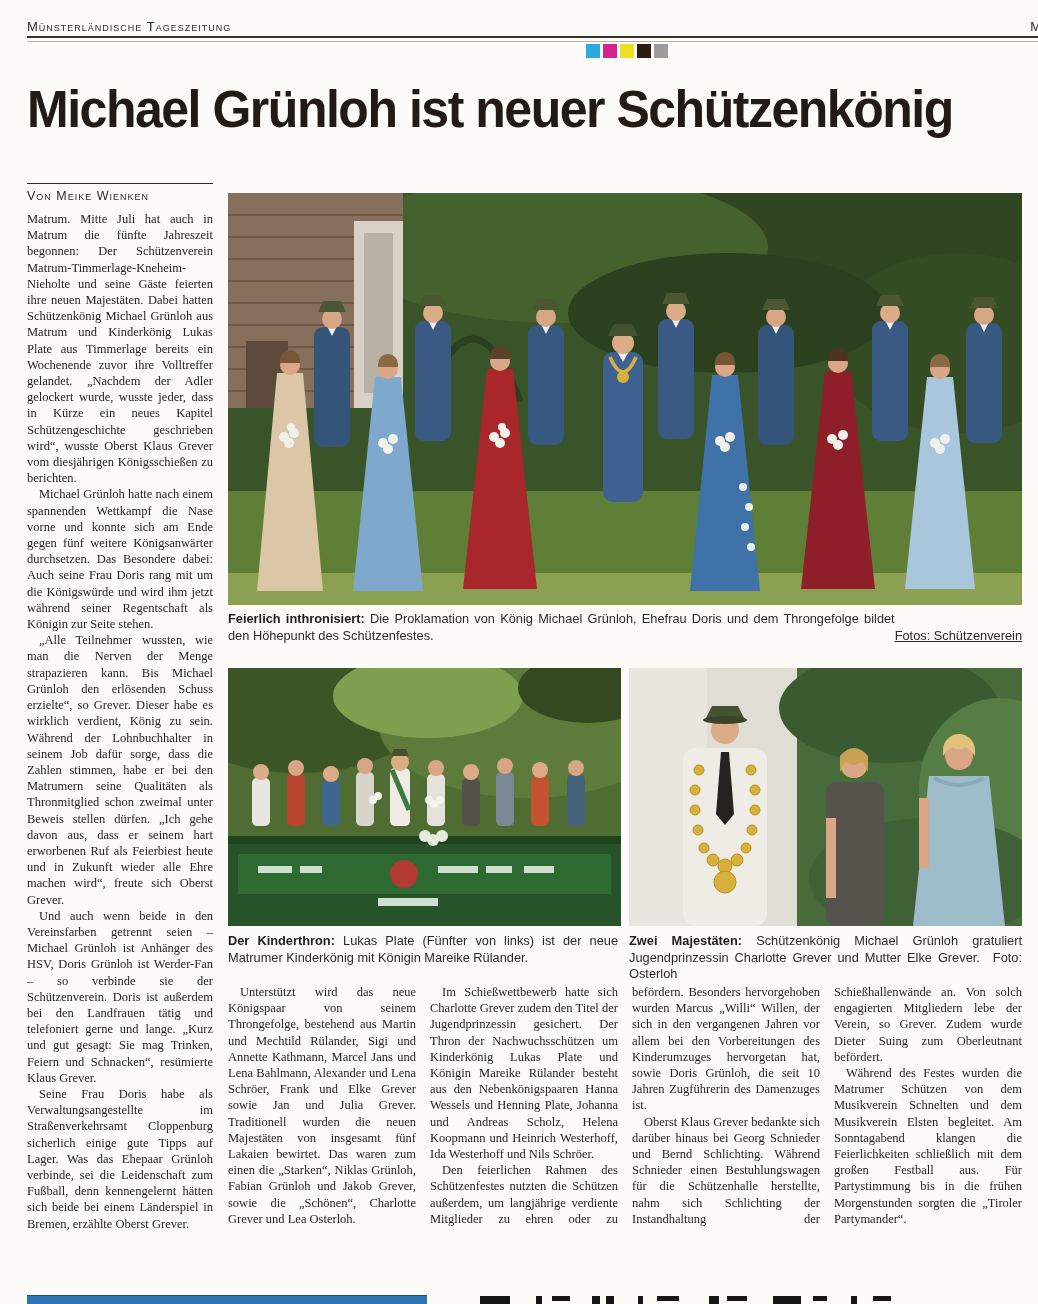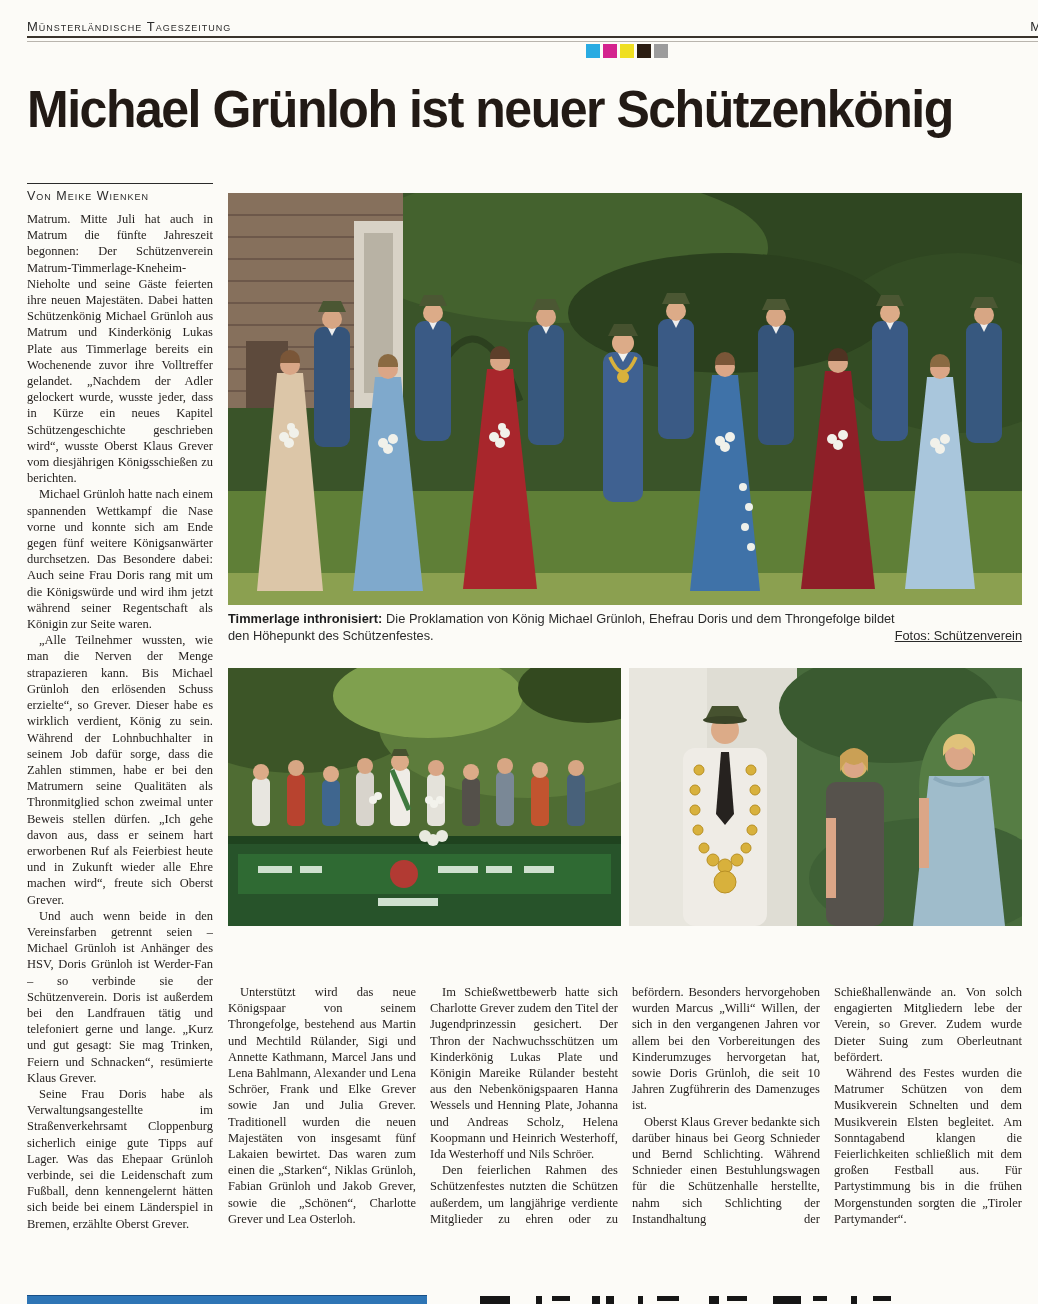--- a/index.html
+++ b/index.html
@@ -103,21 +103,21 @@
     <span style="background: rgb(43, 29, 17);"></span>
     <span style="background: rgb(156, 156, 156);"></span>
   </div>
 
   <h1 class="headline" style="margin:0">Michael Grünloh ist neuer Schützenkönig</h1>
 
   <div class="left-col">
     <div class="byline-rule"></div>
     <div class="byline">Von Meike Wienken</div>
     <p class="body-p"><span class="dateline">Matrum.</span> <span>Mitte Juli hat auch in Matrum die fünfte Jahreszeit begonnen: Der Schützenverein Matrum-Timmerlage-Kneheim-Nieholte und seine Gäste feierten ihre neuen Majestäten. Dabei hatten Schützenkönig Michael Grünloh aus Matrum und Kinderkönig Lukas Plate aus Timmerlage bereits ein Wochenende zuvor ihre Volltreffer gelandet. „Nachdem der Adler gelockert wurde, wusste jeder, dass in Kürze ein neues Kapitel Schützengeschichte geschrieben wird“, wusste Oberst Klaus Grever vom diesjährigen Königsschießen zu berichten.</span></p>
-    <p class="body-p indent">Michael Grünloh hatte nach einem spannenden Wettkampf die Nase vorne und konnte sich am Ende gegen fünf weitere Königsanwärter durchsetzen. Das Besondere dabei: Auch seine Frau Doris rang mit um die Königswürde und wird ihm jetzt während seiner Regentschaft als Königin zur Seite waren.</p>
+    <p class="body-p indent">Michael Grünloh hatte nach einem spannenden Wettkampf die Nase vorne und konnte sich am Ende gegen fünf weitere Königsanwärter durchsetzen. Das Besondere dabei: Auch seine Frau Doris rang mit um die Königswürde und wird ihm jetzt während seiner Regentschaft als Königin zur Seite stehen.</p>
     <p class="body-p indent">„Alle Teilnehmer wussten, wie man die Nerven der Menge strapazieren kann. Bis Michael Grünloh den erlösenden Schuss erzielte“, so Grever. Dieser habe es wirklich verdient, König zu sein. Während der Lohnbuchhalter in seinem Job dafür sorge, dass die Zahlen stimmen, habe er bei den Matrumern seine Qualitäten als Thronmitglied schon zweimal unter Beweis stellen dürfen. „Ich gehe davon aus, dass er seinem hart erworbenen Ruf als Feierbiest heute und in Zukunft wieder alle Ehre machen wird“, freute sich Oberst Grever.</p>
     <p class="body-p indent">Und auch wenn beide in den Vereinsfarben getrennt seien – Michael Grünloh ist Anhänger des HSV, Doris Grünloh ist Werder-Fan – so verbinde sie der Schützenverein. Doris ist außerdem bei den Landfrauen tätig und telefoniert gerne und lange. „Kurz und gut gesagt: Sie mag Trinken, Feiern und Schnacken“, resümierte Klaus Grever.</p>
     <p class="body-p indent">Seine Frau Doris habe als Verwaltungsangestellte im Straßenverkehrsamt Cloppenburg sicherlich einige gute Tipps auf Lager. Was das Ehepaar Grünloh verbinde, sei die Leidenschaft zum Fußball, denn kennengelernt hätten sich beide bei einem Länderspiel in Bremen, erzählte Oberst Grever.</p>
   </div>
 
   <svg class="photo photo-main" viewBox="0 0 794 412" preserveAspectRatio="none">
     <rect width="794" height="412" fill="#3a5429"></rect>
     <ellipse cx="600" cy="60" rx="280" ry="95" fill="#2f4621"></ellipse>
     <ellipse cx="330" cy="55" rx="210" ry="75" fill="#44622e"></ellipse>
     <ellipse cx="730" cy="150" rx="130" ry="90" fill="#334c24"></ellipse>
@@ -252,21 +252,21 @@
             <circle cx="5" cy="70" r="5"></circle>
             <circle cx="0" cy="80" r="5"></circle>
           </g>
         </g>
     </g>
   </svg>
 
   <div class="caption-main">
     <p class="caption">
       <span class="credit-float">Fotos: Schützenverein</span>
-      <b>Timmerlage inthronisiert:</b>
+      <b>Feierlich inthronisiert:</b>
       <span>Die Proklamation von König Michael Grünloh, Ehefrau Doris und dem Throngefolge bildet den Höhepunkt des Schützenfestes.</span>
     </p>
   </div>
 
   <svg class="photo photo-kinder" viewBox="0 0 393 258" preserveAspectRatio="none">
     <rect width="393" height="258" fill="#4f6c33"></rect>
     <ellipse cx="70" cy="40" rx="130" ry="65" fill="#3c5527"></ellipse>
     <ellipse cx="300" cy="55" rx="150" ry="75" fill="#5d7c3c"></ellipse>
     <ellipse cx="200" cy="28" rx="95" ry="42" fill="#7fa04e"></ellipse>
     <ellipse cx="360" cy="20" rx="70" ry="35" fill="#33491f"></ellipse>
@@ -386,20 +386,33 @@
 
     <g>
       <circle cx="330" cy="88" r="14" fill="#dba687"></circle>
       <path d="M314 82 a16 16 0 0 1 32 0 v6 q-6 -8 -10 -9 q-6 5 -12 0 q-4 1 -10 9 z" fill="#e0c27a"></path>
       <path d="M300 108 h60 l16 150 h-92 z" fill="#9fbccb"></path>
       <path d="M305 110 q25 14 50 0" stroke="#8aa9ba" stroke-width="4" fill="none"></path>
       <rect x="290" y="130" width="10" height="70" fill="#dba687"></rect>
     </g>
   </svg>
 
+  <div class="caption-kinder">
+    <p class="caption">
+      <b>Der Kinderthron:</b>
+      <span>Lukas Plate (Fünfter von links) ist der neue Matrumer Kinderkönig mit Königin Mareike Rülander.</span>
+    </p>
+  </div>
+  <div class="caption-majest">
+    <p class="caption">
+      <b>Zwei Majestäten:</b>
+      <span>Schützenkönig Michael Grünloh gratuliert Jugendprinzessin Charlotte Grever und Mutter Elke Grever.</span>
+      <span class="credit-inline">Foto: Osterloh</span>
+    </p>
+  </div>
 
   <div class="bottom-cols">
     <p class="body-p indent">Unterstützt wird das neue Königspaar von seinem Throngefolge, bestehend aus Martin und Mechtild Rülander, Sigi und Annette Kathmann, Marcel Jans und Lena Bahlmann, Alexander und Lena Schröer, Frank und Elke Grever sowie Jan und Julia Grever. Traditionell wurden die neuen Majestäten von insgesamt fünf Lakaien bewirtet. Das waren zum einen die „Starken“, Niklas Grünloh, Fabian Grünloh und Jakob Grever, sowie die „Schönen“, Charlotte Grever und Lea Osterloh.</p>
     <p class="body-p indent">Im Schießwettbewerb hatte sich Charlotte Grever zudem den Titel der Jugendprinzessin gesichert. Der Thron der Nachwuchsschützen um Kinderkönig Lukas Plate und Königin Mareike Rülander besteht aus den Nebenkönigspaaren Hanna Wessels und Henning Plate, Johanna und Andreas Scholz, Helena Koopmann und Heinrich Westerhoff, Ida Westerhoff und Nils Schröer.</p>
     <p class="body-p indent">Den feierlichen Rahmen des Schützenfestes nutzten die Schützen außerdem, um langjährige verdiente Mitglieder zu ehren oder zu befördern. Besonders hervorgehoben wurden Marcus „Willi“ Willen, der sich in den vergangenen Jahren vor allem bei den Vorbereitungen des Kinderumzuges hervorgetan hat, sowie Doris Grünloh, die seit 10 Jahren Zugführerin des Damenzuges ist.</p>
     <p class="body-p indent">Oberst Klaus Grever bedankte sich darüber hinaus bei Georg Schnieder und Bernd Schlichting. Während Schnieder einen Bestuhlungswagen für die Schützenhalle herstellte, nahm sich Schlichting der Instandhaltung der Schießhallenwände an. Von solch engagierten Mitgliedern lebe der Verein, so Grever. Zudem wurde Dieter Suing zum Oberleutnant befördert.</p>
     <p class="body-p indent">Während des Festes wurden die Matrumer Schützen von dem Musikverein Schnelten und dem Musikverein Elsten begleitet. Am Sonntagabend klangen die Feierlichkeiten schließlich mit dem großen Festball aus. Für Partystimmung bis in die frühen Morgenstunden sorgten die „Tiroler Partymander“.</p>
   </div>
 
   <div class="blue-bar" style="background: rgb(46, 117, 181);"></div>

